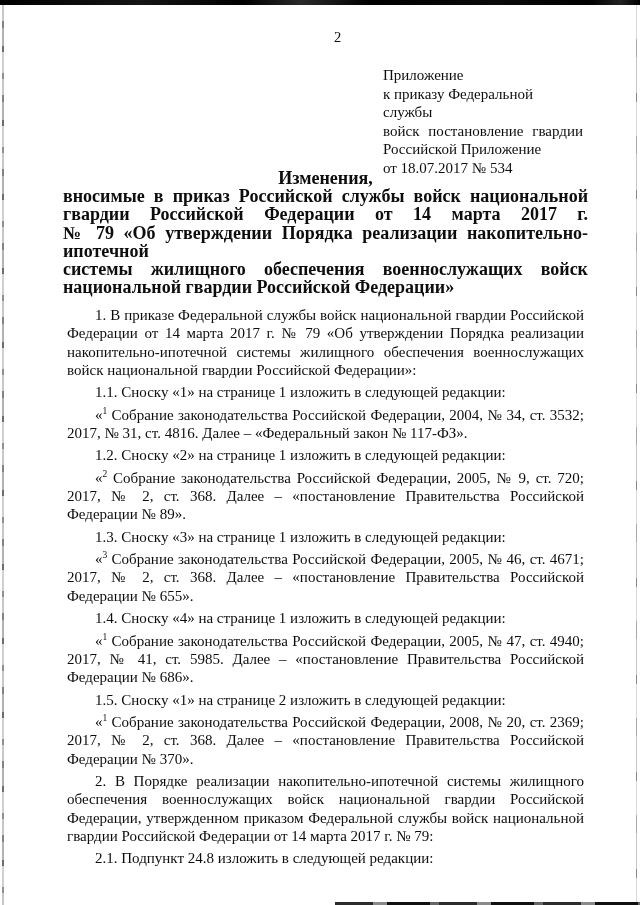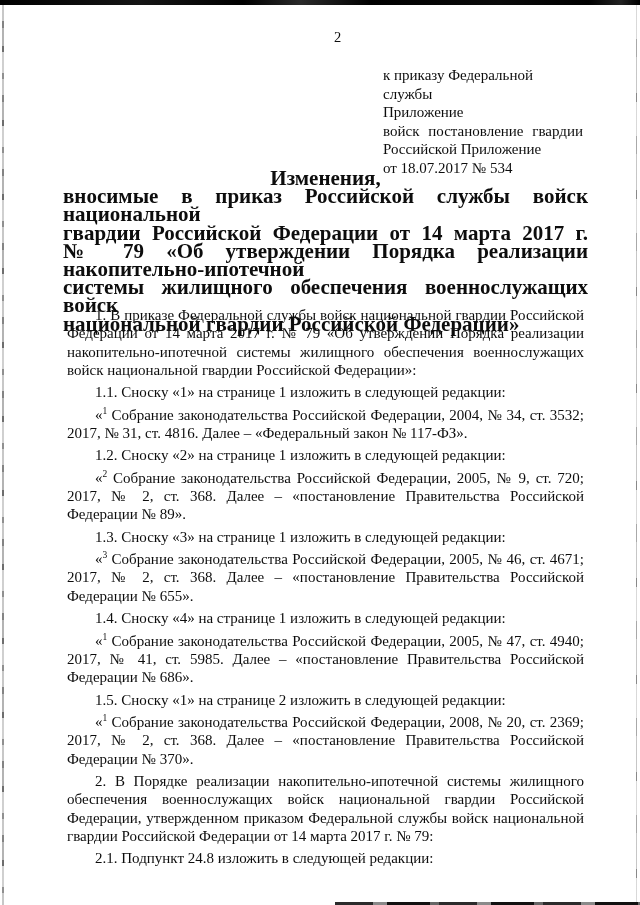--- a/index.html
+++ b/index.html
@@ -36,21 +36,21 @@
   
   .appendix {
     position: absolute; top: 66px; left: 383px; width: 200px;
     font-size: 15px; line-height: 18.6px;
   }
   .ap-line { text-align: left; }
   .just { text-align: justify; text-align-last: justify; }
   
   .doc-heading {
     position: absolute; top: 169px; left: 63px; width: 525px;
-    font-weight: bold; font-size: 21px; line-height: 18.2px;
+    font-weight: bold; font-size: 18px; line-height: 18.2px;
   }
   .doc-heading .title { text-align: center; }
   
   .body-text {
     position: absolute; top: 302px; left: 63px; width: 525px;
     font-size: 15px; line-height: 18.35px; text-align: justify;
   }
   .body-text p { margin: 4px; text-indent: 28px; }
   .body-text sup {
     font-size: 9.5px; line-height: 0; vertical-align: baseline;
@@ -62,22 +62,22 @@
 
 <div>
   <div class="scan-top"></div>
   <div class="scan-left"></div>
   <div class="scan-right"></div>
   <div class="scan-bottom"></div>
 
   <div class="pageno">2</div>
 
   <div class="appendix" id="appendix">
+      <div class="ap-line">Приложение</div>
       <div class="ap-line">к приказу Федеральной службы</div>
-      <div class="ap-line">Приложение</div>
       <div class="just">войск постановление гвардии</div>
       <div class="ap-line">Российской Приложение</div>
       <div class="ap-line">от 18.07.2017 № 534</div>
     </div>
 
   <div class="doc-heading">
     <div class="title">Изменения,</div>
     <div id="heading-lines">
         <div class="just">вносимые в приказ Российской службы войск национальной</div>
         <div class="just">гвардии Российской Федерации от 14 марта 2017 г.</div>

